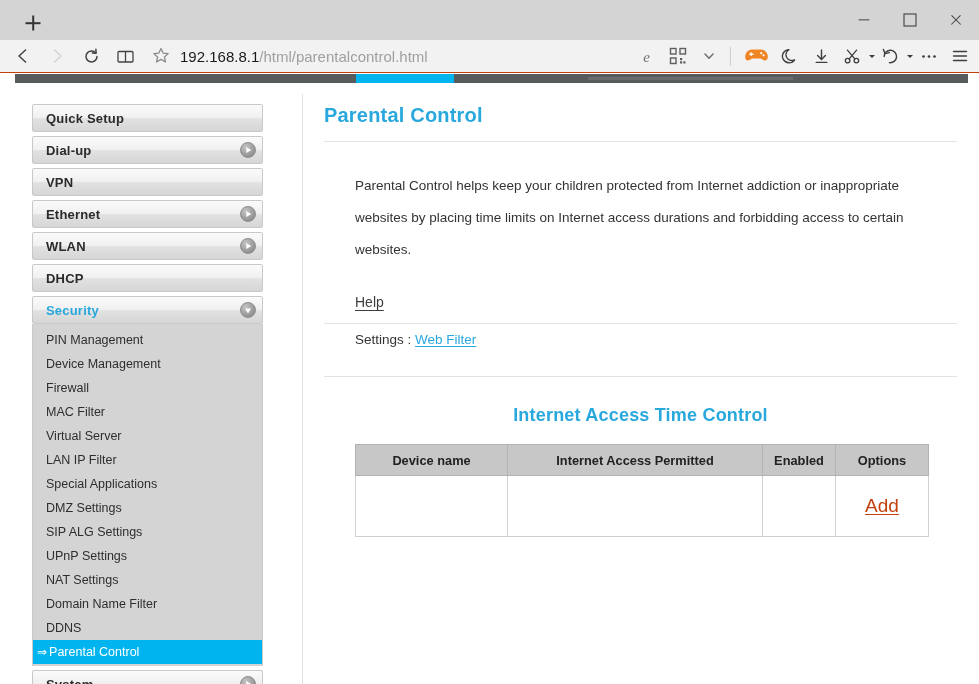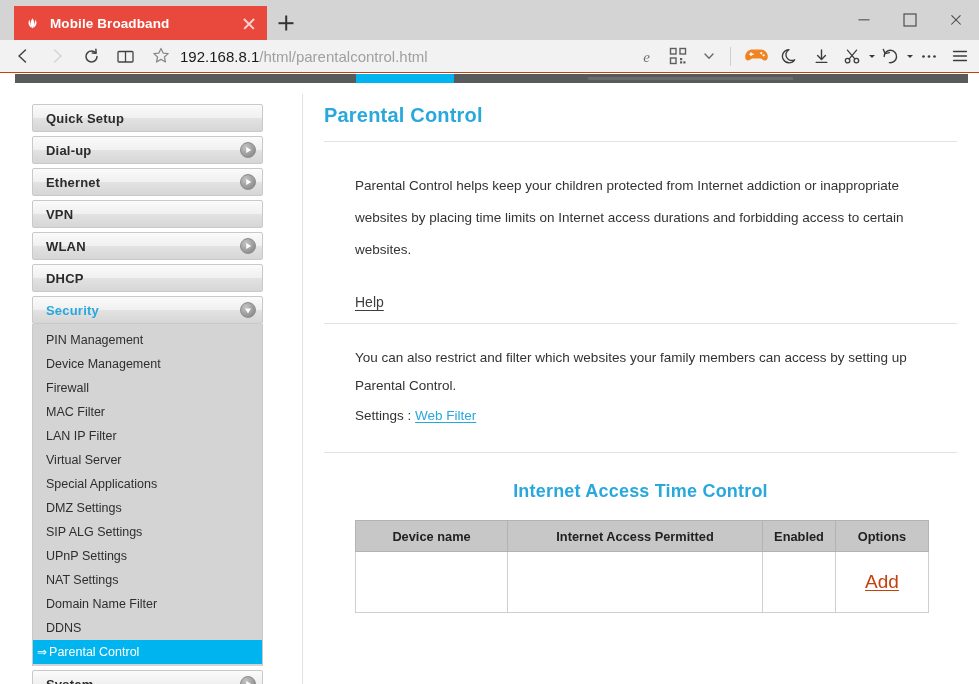--- a/index.html
+++ b/index.html
@@ -462,32 +462,20 @@
   }
 </style>
 </head>
 <body>
 
 <div class="browser-window">
 
   <div class="titlebar">
     <div class="tabstrip">
 
-      <div class="tab">
-        <span class="tab-favicon">
-          <svg width="17" height="17" viewBox="0 0 17 17">
-            <rect x="0" y="0" width="17" height="17" rx="2" fill="#e8493c"></rect>
-            <path d="M8.5 3.2 C7.4 5.0 6.7 6.6 6.6 8.3 C6.5 10.2 7.3 11.9 8.5 13.4 C9.7 11.9 10.5 10.2 10.4 8.3 C10.3 6.6 9.6 5.0 8.5 3.2 Z" fill="#ffffff"></path>
-            <path d="M5.4 4.6 C4.6 6.4 4.3 8.0 4.8 9.5 C5.3 11.0 6.4 12.1 7.7 12.9 C7.2 11.2 6.6 9.6 6.2 8.1 C5.9 6.9 5.6 5.7 5.4 4.6 Z" fill="#ffffff"></path>
-            <path d="M11.6 4.6 C12.4 6.4 12.7 8.0 12.2 9.5 C11.7 11.0 10.6 12.1 9.3 12.9 C9.8 11.2 10.4 9.6 10.8 8.1 C11.1 6.9 11.4 5.7 11.6 4.6 Z" fill="#ffffff"></path>
-          </svg>
-        </span>
-        <span class="tab-title">Mobile Broadband</span>
-        <span class="tab-close"></span>
-      </div>
 
       <div class="new-tab"></div>
     </div>
 
     <div class="window-controls">
       <div class="wc-btn wc-min"></div>
       <div class="wc-btn wc-max"></div>
       <div class="wc-btn wc-close"></div>
     </div>
   </div>
@@ -636,26 +624,26 @@
         <div class="menu-top">
           <span class="label">Quick Setup</span>
         </div>
 
         <div class="menu-top">
           <span class="label">Dial-up</span>
           <span class="arrow-badge right"></span>
         </div>
 
         <div class="menu-top">
+          <span class="label">VPN</span>
+        </div>
+
+        <div class="menu-top">
           <span class="label">Ethernet</span>
           <span class="arrow-badge right"></span>
-        </div>
-
-        <div class="menu-top">
-          <span class="label">VPN</span>
         </div>
 
         <div class="menu-top">
           <span class="label">WLAN</span>
           <span class="arrow-badge right"></span>
         </div>
 
         <div class="menu-top">
           <span class="label">DHCP</span>
         </div>
@@ -672,24 +660,24 @@
           <div class="submenu-item">
               <span>Device Management</span>
             </div>
           <div class="submenu-item">
               <span>Firewall</span>
             </div>
           <div class="submenu-item">
               <span>MAC Filter</span>
             </div>
           <div class="submenu-item">
+              <span>Virtual Server</span>
+            </div>
+          <div class="submenu-item">
               <span>LAN IP Filter</span>
-            </div>
-          <div class="submenu-item">
-              <span>Virtual Server</span>
             </div>
           <div class="submenu-item">
               <span>Special Applications</span>
             </div>
           <div class="submenu-item">
               <span>DMZ Settings</span>
             </div>
           <div class="submenu-item">
               <span>SIP ALG Settings</span>
             </div>
@@ -723,21 +711,20 @@
         <div class="page-title">Parental Control</div>
         <div class="hr"></div>
 
         <div class="intro">Parental Control helps keep your children protected from Internet addiction or inappropriate websites by placing time limits on Internet access durations and forbidding access to certain websites.</div>
 
         <div class="help-row">
           <a class="help-link" href="#">Help</a>
         </div>
         <div class="hr"></div>
 
-        <div class="para2">You can also restrict and filter which websites your family members can access by setting up Parental Control.</div>
 
         <div class="settings-row">
           <span>Settings :</span>
           <a class="cyan-link" href="#">Web Filter</a>
         </div>
 
         <div class="hr2"></div>
 
         <div class="section-title">Internet Access Time Control</div>
 

